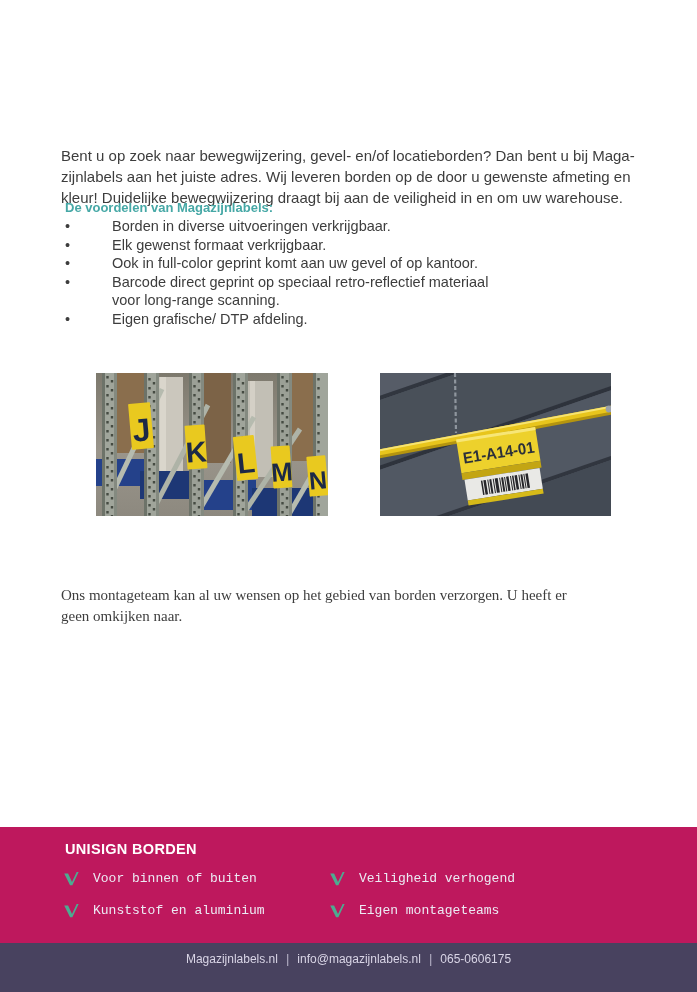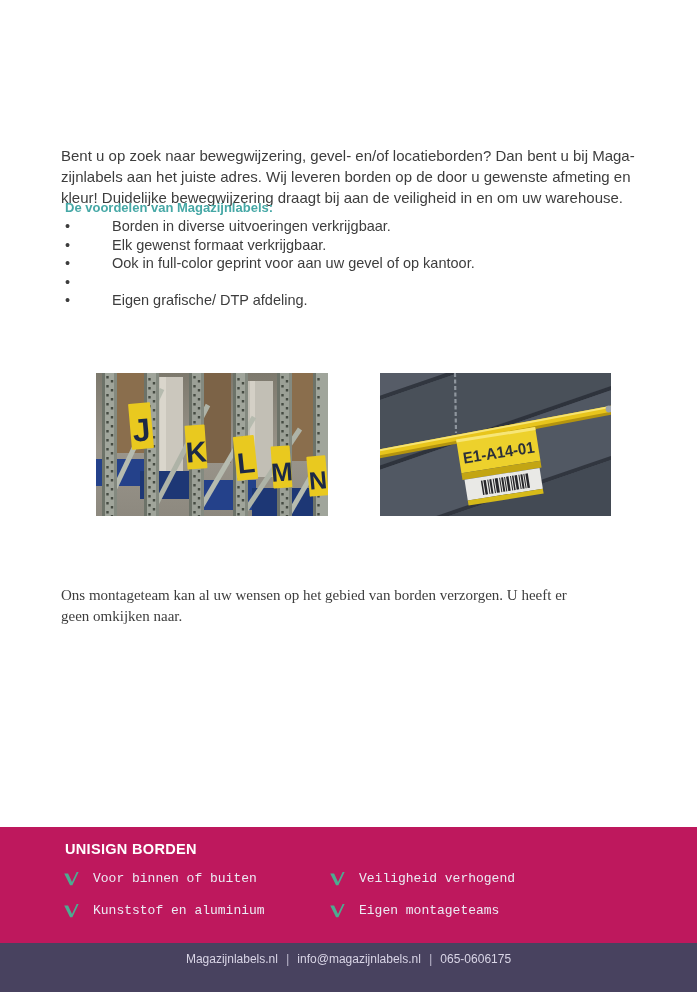--- a/index.html
+++ b/index.html
@@ -63,24 +63,26 @@
     <div class="benefit-row">
       <span class="benefit-dot">•</span>
       <span class="benefit-text">Borden in diverse uitvoeringen verkrijgbaar.</span>
     </div>
     <div class="benefit-row">
       <span class="benefit-dot">•</span>
       <span class="benefit-text">Elk gewenst formaat verkrijgbaar.</span>
     </div>
     <div class="benefit-row">
       <span class="benefit-dot">•</span>
-      <span class="benefit-text">Ook in full-color geprint voor aan uw gevel of op kantoor.</span>
-    </div>
-    <div class="benefit-row">
-      <span class="benefit-dot">•</span>
+      <span class="benefit-text">Ook in full-color geprint komt aan uw gevel of op kantoor.</span>
+    </div>
+    <div class="benefit-row">
+      <span class="benefit-dot">•</span>
+      <span class="benefit-text">Barcode direct geprint op speciaal retro-reflectief materiaal
+voor long-range scanning.</span>
     </div>
     <div class="benefit-row">
       <span class="benefit-dot">•</span>
       <span class="benefit-text">Eigen grafische/ DTP afdeling.</span>
     </div>
   </div>
 
   <div class="photo" id="photo-left">
     <svg viewBox="0 0 232 143" width="232" height="143">
       <defs>

